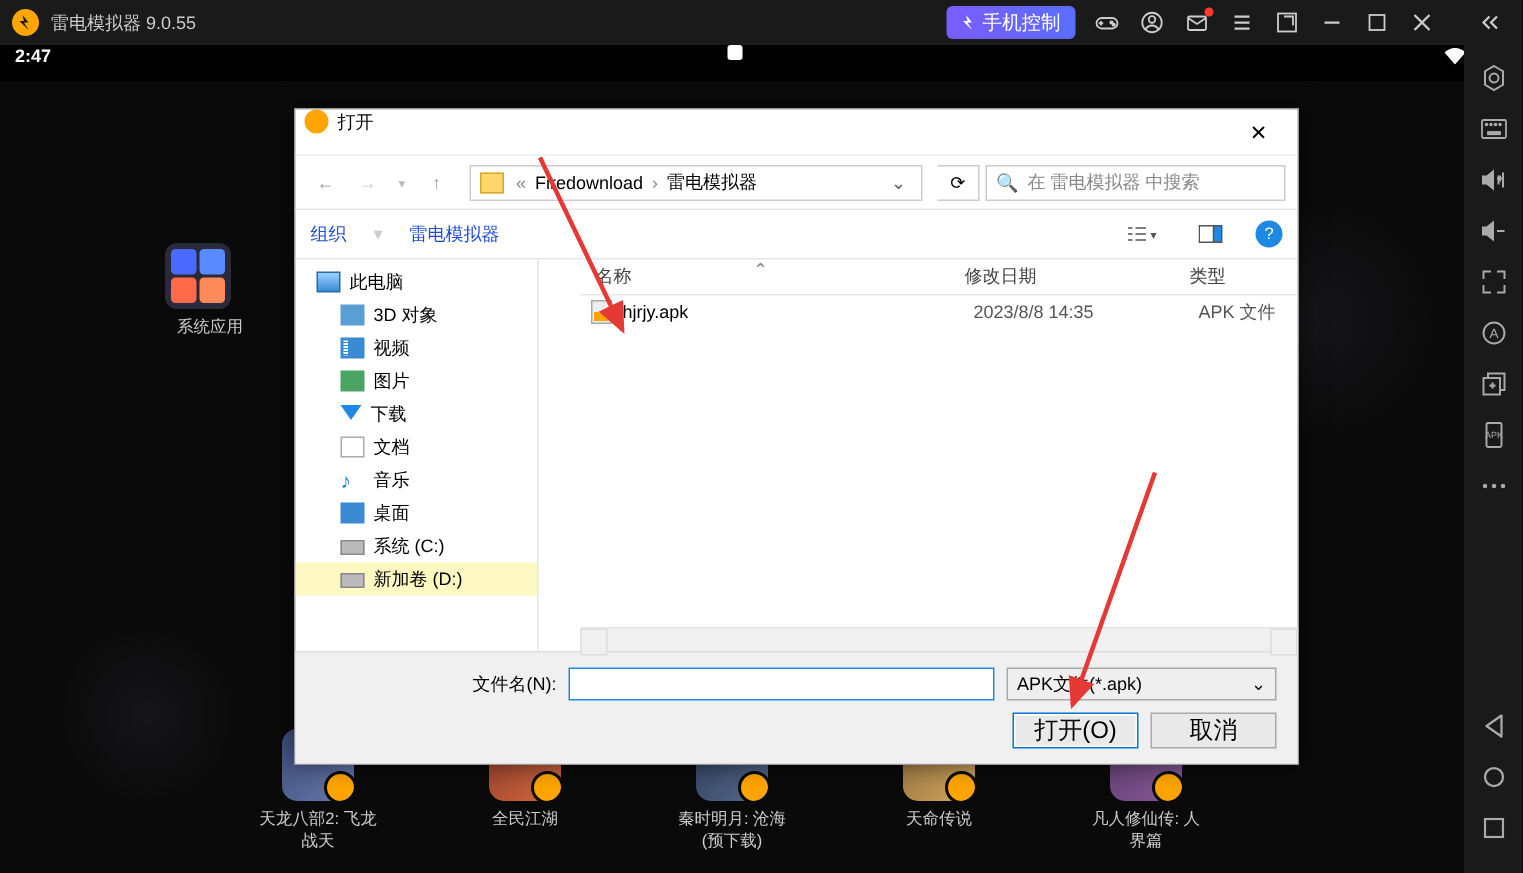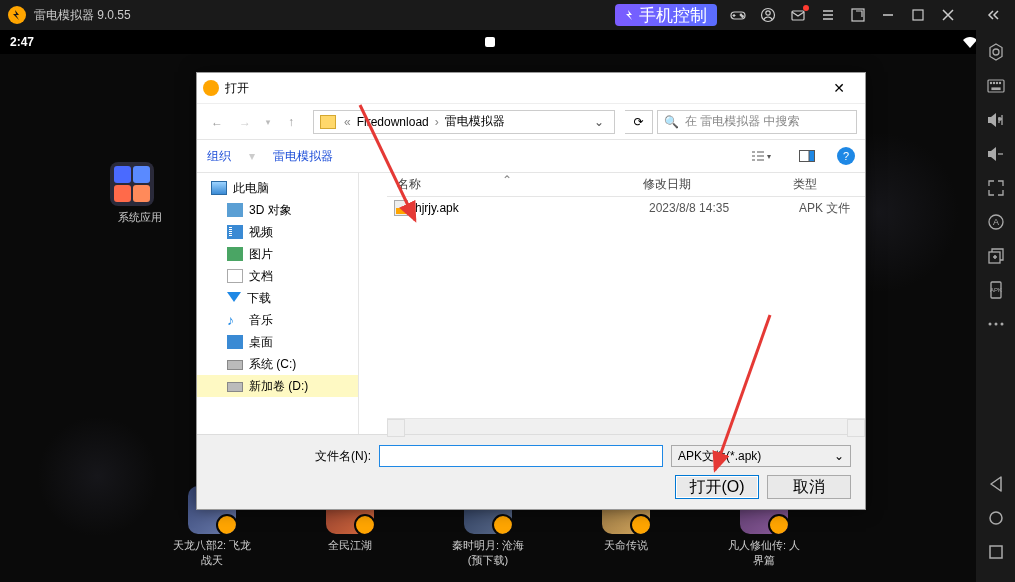--- a/index.html
+++ b/index.html
@@ -2,25 +2,25 @@
 <html><head>
 <meta charset="utf-8">
 <style>
   * { box-sizing: border-box; margin: 0; padding: 0; }
   body { font-family: "Microsoft YaHei", "Segoe UI", sans-serif; background: #000; width: 1015px; height: 582px; overflow: hidden; position: relative; }
   
   .titlebar { height: 30px; background: #1a1a1a; display: flex; align-items: center; padding: 0 8px; color: #ccc; font-size: 12px; }
   .titlebar-logo { width: 18px; height: 18px; background: #ffa500; border-radius: 50%; margin-right: 8px; display:flex; align-items:center; justify-content:center; }
   .titlebar-title { flex: 1; }
   .tb-btn { display: inline-flex; align-items: center; justify-content: center; width: 30px; height: 30px; color: #ccc; cursor: pointer; }
-  .tb-btn.phone { background: linear-gradient(90deg,#7b5cff,#5a6dff); border-radius: 4px; width: auto; padding: 0 10px; height: 22px; margin-right: 6px; color: #fff; font-size: 17px; gap: 4px; }
+  .tb-btn.phone { background: linear-gradient(90deg,#7b5cff,#5a6dff); border-radius: 4px; width: auto; padding: 0 10px; height: 22px; margin-right: 6px; color: #fff; font-size: 13px; gap: 4px; }
   .red-dot { position: relative; }
   .red-dot::after { content: ""; position: absolute; top: 5px; right: 4px; width: 6px; height: 6px; background: #ff3b30; border-radius: 50%; }
   
-  .statusbar { height: 24px; background: #000; display: flex; align-items: center; padding: 0 10px; color: #fff; font-size: 12px; font-weight: bold; }
+  .statusbar { height: 24px; background: #000; display: flex; align-items: flex-start; padding: 0 10px; color: #fff; font-size: 12px; font-weight: bold; }
   .status-time { flex: 1; }
   .status-icons { display: flex; gap: 4px; align-items: center; }
   
   .desktop { position: absolute; top: 54px; left: 0; right: 39px; bottom: 0; background: #0a0a0a; }
   .hex-bg::before { content: ""; position: absolute; inset: 0; background:
     radial-gradient(circle at 10% 80%, rgba(40,40,50,0.4) 0, transparent 60px),
     radial-gradient(circle at 90% 30%, rgba(40,40,50,0.4) 0, transparent 80px); }
   
   .app-icon { position: absolute; width: 60px; text-align: right; color: #ccc; font-size: 11px; }
   .app-icon .ic { width: 44px; height: 44px; margin: 0 auto 4px; border-radius: 8px; display: grid; grid-template: 1fr 1fr / 1fr 1fr; gap: 2px; padding: 4px; background: #2a2a3a; }
@@ -30,21 +30,21 @@
   .rs-btn { width: 28px; height: 28px; display: flex; align-items: center; justify-content: center; color: #aaa; cursor: pointer; border-radius: 4px; }
   .rs-spacer { flex: 1; }
   
   .dock { position: absolute; bottom: 14px; left: 50%; transform: translateX(-50%); display: flex; gap: 58px; }
   .dock-item { width: 80px; text-align: center; color: #ccc; font-size: 11px; }
   .dock-item .dic { width: 48px; height: 48px; margin: 0 auto 4px; border-radius: 10px; background: linear-gradient(135deg,#8a4a2a,#d4853f); position: relative; overflow: hidden; }
   .dock-item .dic::after { content: ""; position: absolute; bottom: -2px; right: -2px; width: 18px; height: 18px; border-radius: 50%; background: #ffa500; border: 2px solid #0a0a0a; }
   
   
   .dialog { position: absolute; top: 72px; left: 196px; width: 670px; height: 438px; background: #fff; border: 1px solid #999; box-shadow: 0 0 15px rgba(0,0,0,0.5); font-size: 12px; color: #000; display: flex; flex-direction: column; }
-  .dlg-title { height: 30px; display: flex; align-items: center; padding: 0 6px; }
+  .dlg-title { height: 30px; display: flex; align-items: flex-start; padding: 0 6px; }
   .dlg-title .ico { width: 16px; height: 16px; background: #ffa500; border-radius: 50%; margin-right: 6px; }
   .dlg-title .txt { flex: 1; font-size: 12px; }
   .dlg-title .x { width: 40px; height: 30px; display: flex; align-items: center; justify-content: center; cursor: pointer; font-size: 14px; }
   
   .dlg-nav { height: 36px; border-top: 1px solid #eee; display: flex; align-items: center; padding: 0 8px; gap: 4px; }
   .nav-arrow { width: 24px; height: 24px; display:flex; align-items:center; justify-content:center; color: #999; cursor: pointer; }
   .breadcrumb { flex: 1; height: 24px; border: 1px solid #ccc; display: flex; align-items: center; padding: 0 4px; background: #fff; margin: 0 6px; }
   .bc-folder { width: 16px; height: 14px; background: #ffd86b; border: 1px solid #d4a831; margin: 0 6px 0 2px; }
   .bc-seg { padding: 0 4px; }
   .bc-sep { color: #888; padding: 0 2px; }
@@ -369,26 +369,26 @@
         </div>
         <div class="tree-item indent">
           <div class="tree-ico ico-video"></div>
           <span>视频</span>
         </div>
         <div class="tree-item indent">
           <div class="tree-ico ico-pic"></div>
           <span>图片</span>
         </div>
         <div class="tree-item indent">
+          <div class="tree-ico ico-down"></div>
+          <span>下载</span>
+        </div>
+        <div class="tree-item indent">
           <div class="tree-ico ico-doc"></div>
           <span>文档</span>
-        </div>
-        <div class="tree-item indent">
-          <div class="tree-ico ico-down"></div>
-          <span>下载</span>
         </div>
         <div class="tree-item indent">
           <div class="tree-ico ico-music">♪</div>
           <span>音乐</span>
         </div>
         <div class="tree-item indent">
           <div class="tree-ico ico-desk"></div>
           <span>桌面</span>
         </div>
         <div class="tree-item indent">

